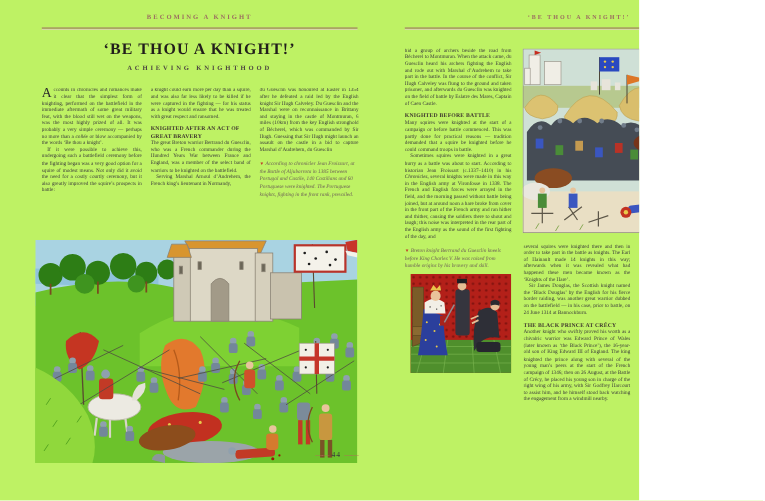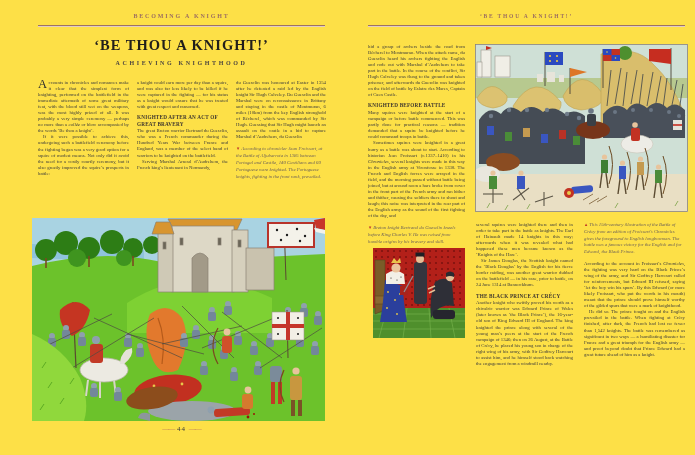--- a/index.html
+++ b/index.html
@@ -1,16 +1,16 @@
 <!DOCTYPE html>
 <html><head>
 <meta charset="utf-8">
 <style>
   html,body{margin:0;padding:0;background:#ffffff;}
-  .spread{position:relative;width:695px;height:455px;background:#fde047;overflow:hidden;
+  .spread{position:relative;width:581px;height:455px;background:#bef264;overflow:hidden;
           font-family:"Liberation Serif","DejaVu Serif",serif;color:#3b3b3b;
           -webkit-text-size-adjust:none;text-size-adjust:none;}
   .running-head{position:absolute;top:13px;font-size:6px;font-weight:bold;letter-spacing:1.8px;
                 color:#9c6e60;text-align:center;white-space:nowrap;}
   .head-rule{position:absolute;top:25px;height:0;border-top:1px solid #9d7264;box-shadow:0 1px 0 #e2cdc5;}
   .page-title{position:absolute;left:38px;width:287px;top:37px;text-align:center;
               font-size:14.5px;font-weight:bold;letter-spacing:1px;color:#211e1b;white-space:nowrap;}
   .page-subtitle{position:absolute;left:38px;width:287px;top:60px;text-align:center;
                  font-size:6px;font-weight:bold;letter-spacing:2.6px;color:#4c4540;white-space:nowrap;}
   .col{position:absolute;text-align:justify;font-size:4.75px;line-height:6.05px;overflow:hidden;}
@@ -20,21 +20,21 @@
            margin:4px 0 1.5px;text-align:left;}
   .caption{font-style:italic;color:#6e6257;font-size:4.8px;line-height:6.8px;text-align:left;margin-top:6px;}
   .cap-marker{color:#c23b2a;font-style:normal;font-size:4.2px;}
   .roman{font-style:normal;}
   .it{font-style:italic;}
   .dropcap{float:left;font-size:12.5px;line-height:9.8px;padding-right:1.5px;color:#2b2b2b;}
   .illus{position:absolute;overflow:hidden;}
   .illus svg{display:block;width:100%;height:100%;}
   .small-illus{width:92px;height:90px;margin:3px 0 0 5px;overflow:hidden;}
   .small-illus svg{display:block;width:100%;height:100%;}
-  .pageno{position:absolute;top:425px;text-align:center;font-size:7px;color:#3b3b3b;letter-spacing:1px;}
+  .pageno{position:absolute;top:409px;text-align:right;font-size:7px;color:#3b3b3b;letter-spacing:1px;}
   .pageno .dash{color:#b5685c;letter-spacing:-1px;}
 </style>
 </head>
 <body>
 
 <div class="spread">
 
   <div class="running-head" style="left:38px;width:287px;">BECOMING A KNIGHT</div>
   <div class="head-rule" style="left:38px;width:287px;"></div>
 

